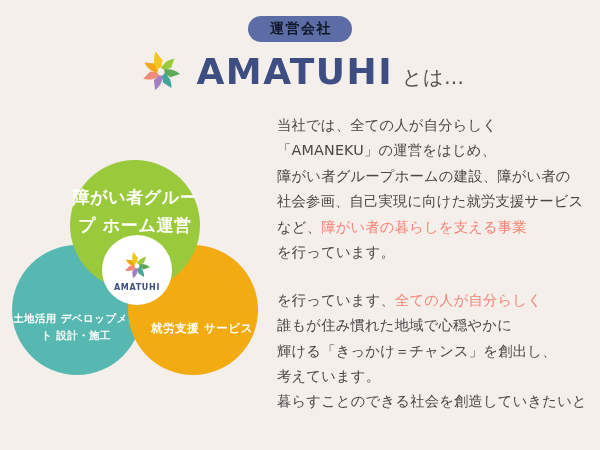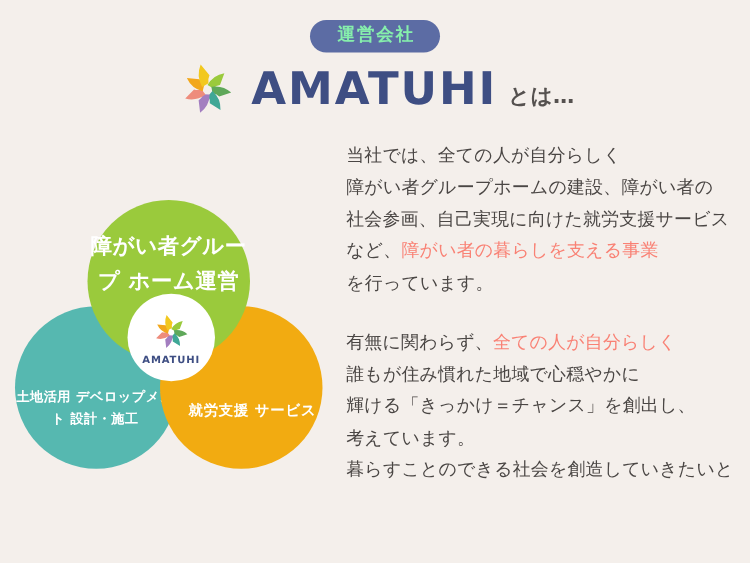--- a/index.html
+++ b/index.html
@@ -20,21 +20,21 @@
   .badge-row {
     position: absolute;
     top: 16px;
     left: 0;
     width: 600px;
     text-align: center;
   }
   .badge {
     display: inline-block;
     background: #5C6CA4;
-    color: #86efac;
+    color: #0f172a;
     font-size: 14px;
     font-weight: bold;
     letter-spacing: 1.5px;
     padding: 5px 20px 6px 22px;
     border-radius: 14px;
     line-height: 1.1;
   }
 
   .title-row {
     position: absolute;
@@ -53,22 +53,22 @@
     display: block;
   }
   .title-main {
     font-size: 36px;
     font-weight: bold;
     color: #3E4E83;
     letter-spacing: 1.5px;
     line-height: 1;
   }
   .title-suffix {
-    font-size: 17px;
-    font-weight: bold;
+    font-size: 20px;
+    font-weight: normal;
     color: #55514F;
     letter-spacing: 0.5px;
     line-height: 1;
     padding-top: 10px;
   }
 
   
   .venn {
     position: absolute;
     left: 10px;
@@ -241,26 +241,27 @@
       </svg>
     </span>
     <span class="venn-center-name">AMATUHI</span>
   </div>
 
 </div>
 
 <div class="copy">
   <p id="para1">
       <span class="line"><span>当社では、全ての人が自分らしく</span></span>
+      <span class="line"><span>「AMANEKU」の運営をはじめ、</span></span>
       <span class="line"><span>障がい者グループホームの建設、障がい者の</span></span>
       <span class="line"><span>社会参画、自己実現に向けた就労支援サービス</span></span>
       <span class="line"><span>など、</span><span class="hl">障がい者の暮らしを支える事業</span></span>
       <span class="line"><span>を行っています。</span></span>
     </p>
   <div class="para-gap"></div>
   <p id="para2">
-      <span class="line"><span>有無に関わらず、</span><span class="hl">全ての人が自分らしく</span></span>
+      <span class="line"><span>を行っています、</span><span class="hl">全ての人が自分らしく</span></span>
       <span class="line"><span>誰もが住み慣れた地域で心穏やかに</span></span>
       <span class="line"><span>輝ける「きっかけ＝チャンス」を創出し、</span></span>
       <span class="line"><span>考えています。</span></span>
       <span class="line"><span>暮らすことのできる社会を創造していきたいと</span></span>
     </p>
 </div>
 
 </body></html>

